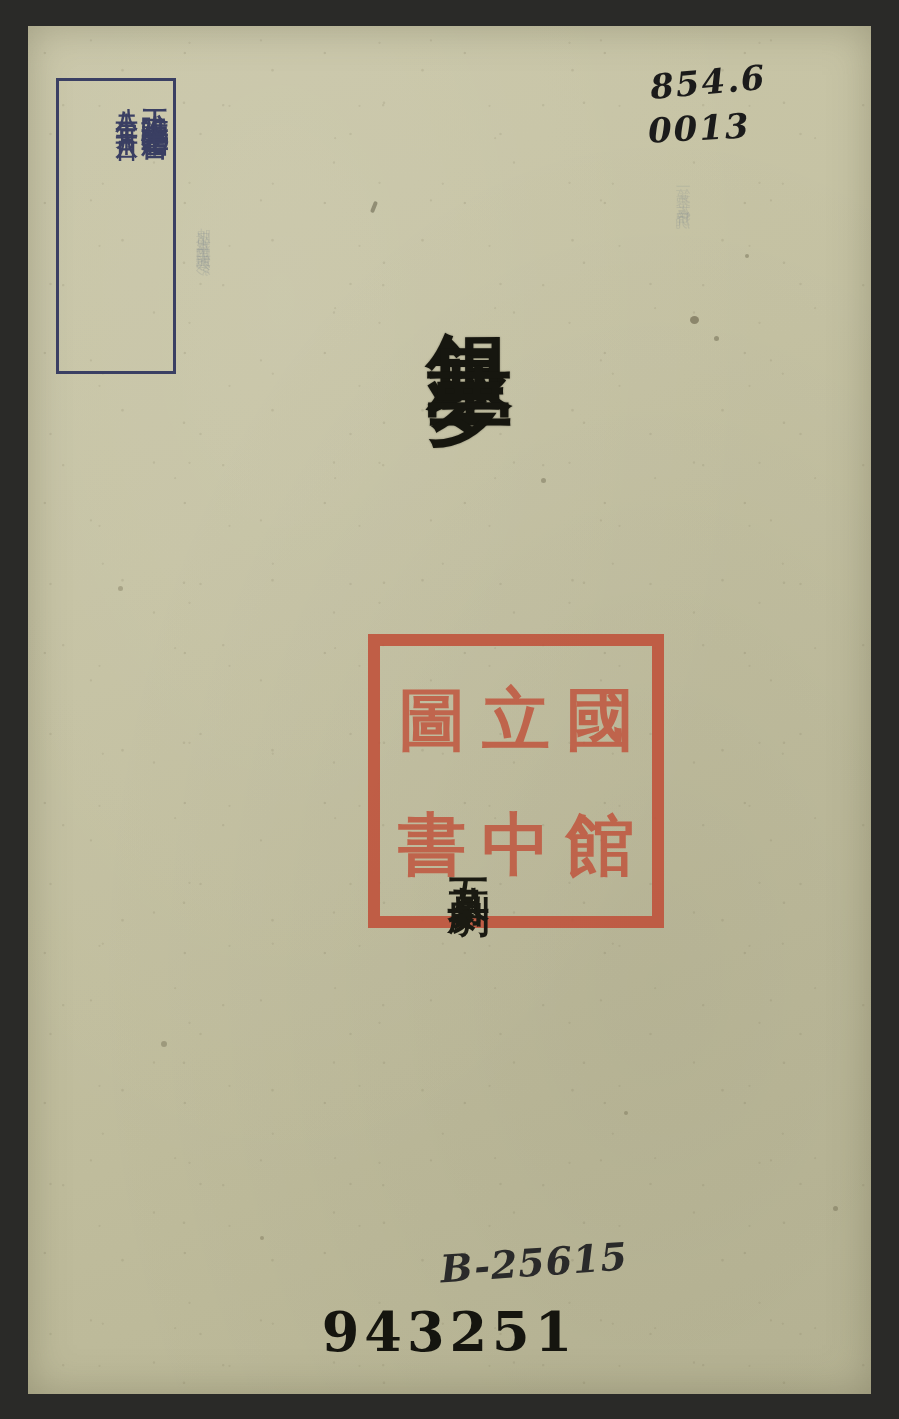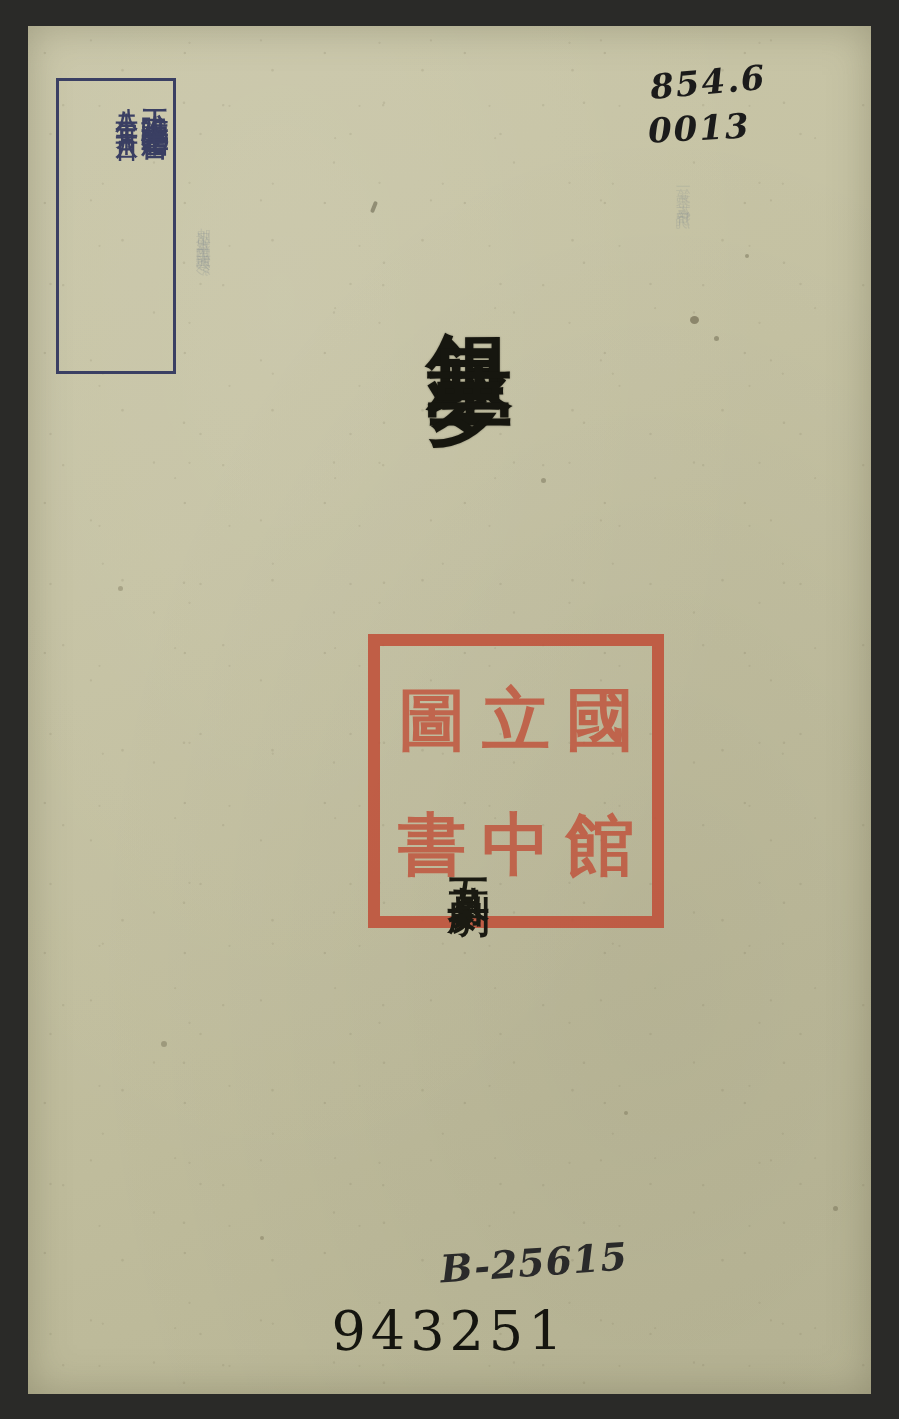--- a/index.html
+++ b/index.html
@@ -196,21 +196,21 @@
   }
 
   .accession-number {
     position: absolute;
     left: 0;
     right: 0;
     top: 1300px;
     text-align: center;
     color: #15150f;
     font-family: "DejaVu Serif", serif;
-    font-weight: normal;
+    font-weight: bold;
     font-size: 54px;
     letter-spacing: 5px;
   }
 </style>
 </head>
 <body>
 
 <div class="page">
 
   <div class="paper">

